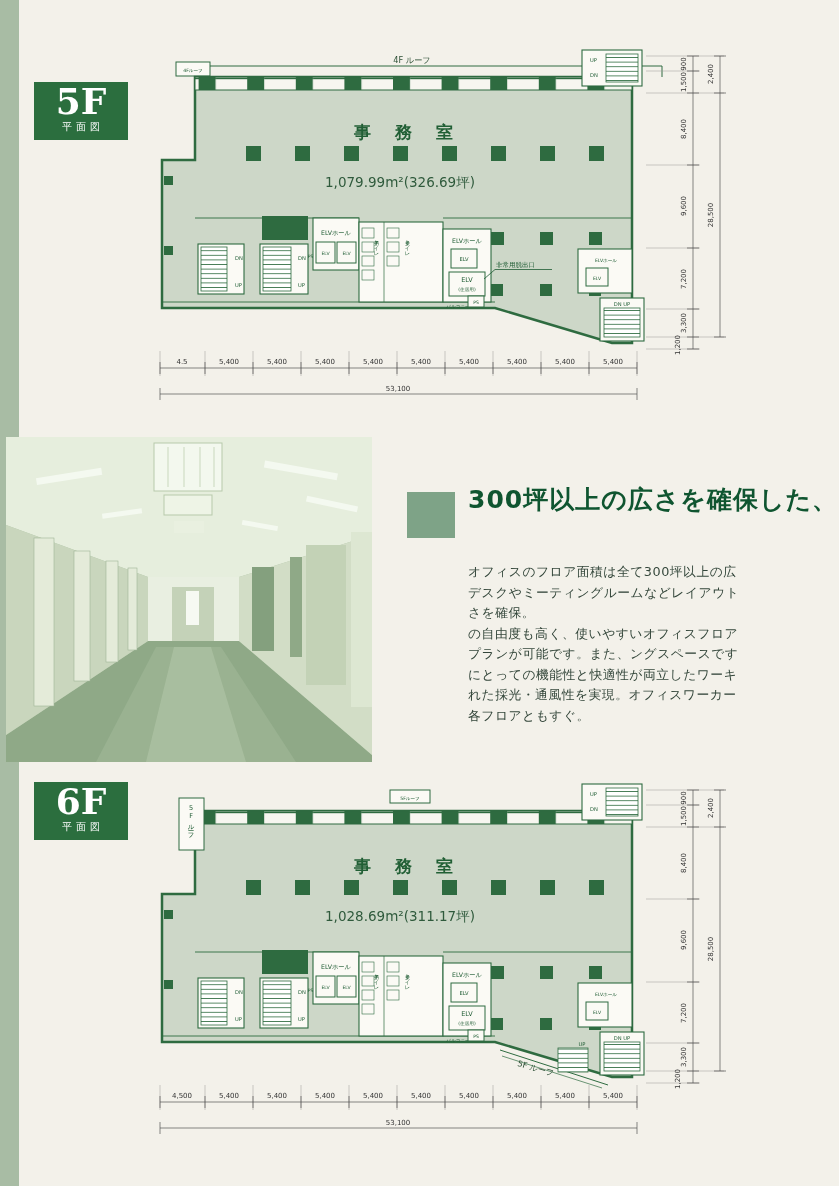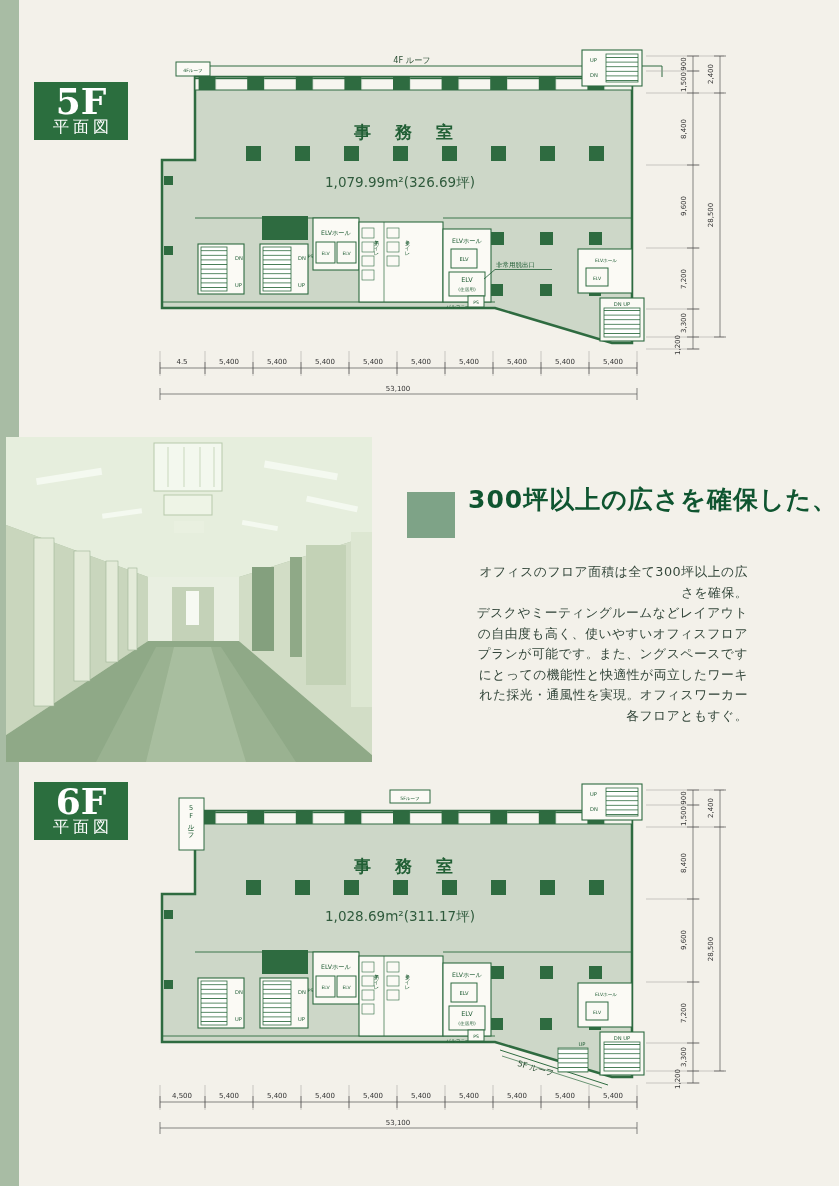--- a/index.html
+++ b/index.html
@@ -3,28 +3,28 @@
 <meta charset="utf-8">
 <style>
   html,body{margin:0;padding:0;}
   .page{position:relative;width:839px;height:1186px;background:#f3f1ea;overflow:hidden;
         font-family:"DejaVu Sans",sans-serif;}
   .strip{position:absolute;left:0;top:0;width:19px;height:1186px;background:#a8bca4;}
   .flabel{position:absolute;left:34px;width:94px;height:58px;background:#2b6e3e;color:#fff;
           text-align:center;}
   .ftag{font-family:"DejaVu Serif",serif;font-weight:bold;font-size:36px;
         line-height:36px;margin-top:1px;}
-  .fsub{font-size:16px;letter-spacing:4px;line-height:15px;padding-left:4px;}
+  .fsub{font-size:10px;letter-spacing:4px;line-height:15px;padding-left:4px;}
   .plan{position:absolute;}
   .photo{position:absolute;}
   .feat-square{position:absolute;left:407px;top:492px;width:48px;height:46px;background:#7ea387;}
   .feat-head{position:absolute;left:468px;top:487px;font-size:25px;font-weight:bold;
              color:#0f5530;letter-spacing:1px;line-height:25px;}
   .feat-body{position:absolute;left:468px;top:562px;width:280px;font-size:12.8px;
-             color:#33463a;line-height:20.5px;letter-spacing:0.5px;text-align:right;}
+             color:#33463a;line-height:20.5px;letter-spacing:0.5px;}
   svg text{font-family:"DejaVu Sans",sans-serif;}
   .t45{font-size:4.6px;fill:#1e5c33;}
   .t5{font-size:5.2px;fill:#1e5c33;}
   .t6{font-size:6.2px;fill:#1e5c33;}
   .t65{font-size:6.5px;fill:#1e5c33;}
   .t7d{font-size:7px;fill:#333;}
   .t8{font-size:8.2px;fill:#2c4f35;}
   .room{font-size:17px;fill:#215f35;letter-spacing:9px;font-weight:bold;}
   .area{font-size:13.5px;fill:#2f5a3c;}
   .wbox{fill:#fbfaf5;stroke:#2e6b40;stroke-width:1;}
@@ -298,22 +298,22 @@
     <polygon points="150,210 215,210 290,325 90,325" fill="#9cb493" opacity="0.8"></polygon>
     <polygon points="168,210 205,210 240,325 140,325" fill="#b3c7a9" opacity="0.6"></polygon>
   </svg>
 
   <div class="feat-square"></div>
   <div class="feat-head">
     <div>300坪以上の広さを確保した、</div>
   </div>
   <div class="feat-body">
     <div>オフィスのフロア面積は全て300坪以上の広</div>
+    <div>デスクやミーティングルームなどレイアウト</div>
     <div>さを確保。</div>
-    <div>デスクやミーティングルームなどレイアウト</div>
     <div>の自由度も高く、使いやすいオフィスフロア</div>
     <div>プランが可能です。また、ングスペースです</div>
     <div>にとっての機能性と快適性が両立したワーキ</div>
     <div>れた採光・通風性を実現。オフィスワーカー</div>
     <div>各フロアともすぐ。</div>
   </div>
 
   <div class="flabel" style="top:782px">
     <div class="ftag">6F</div>
     <div class="fsub">平面図</div>

